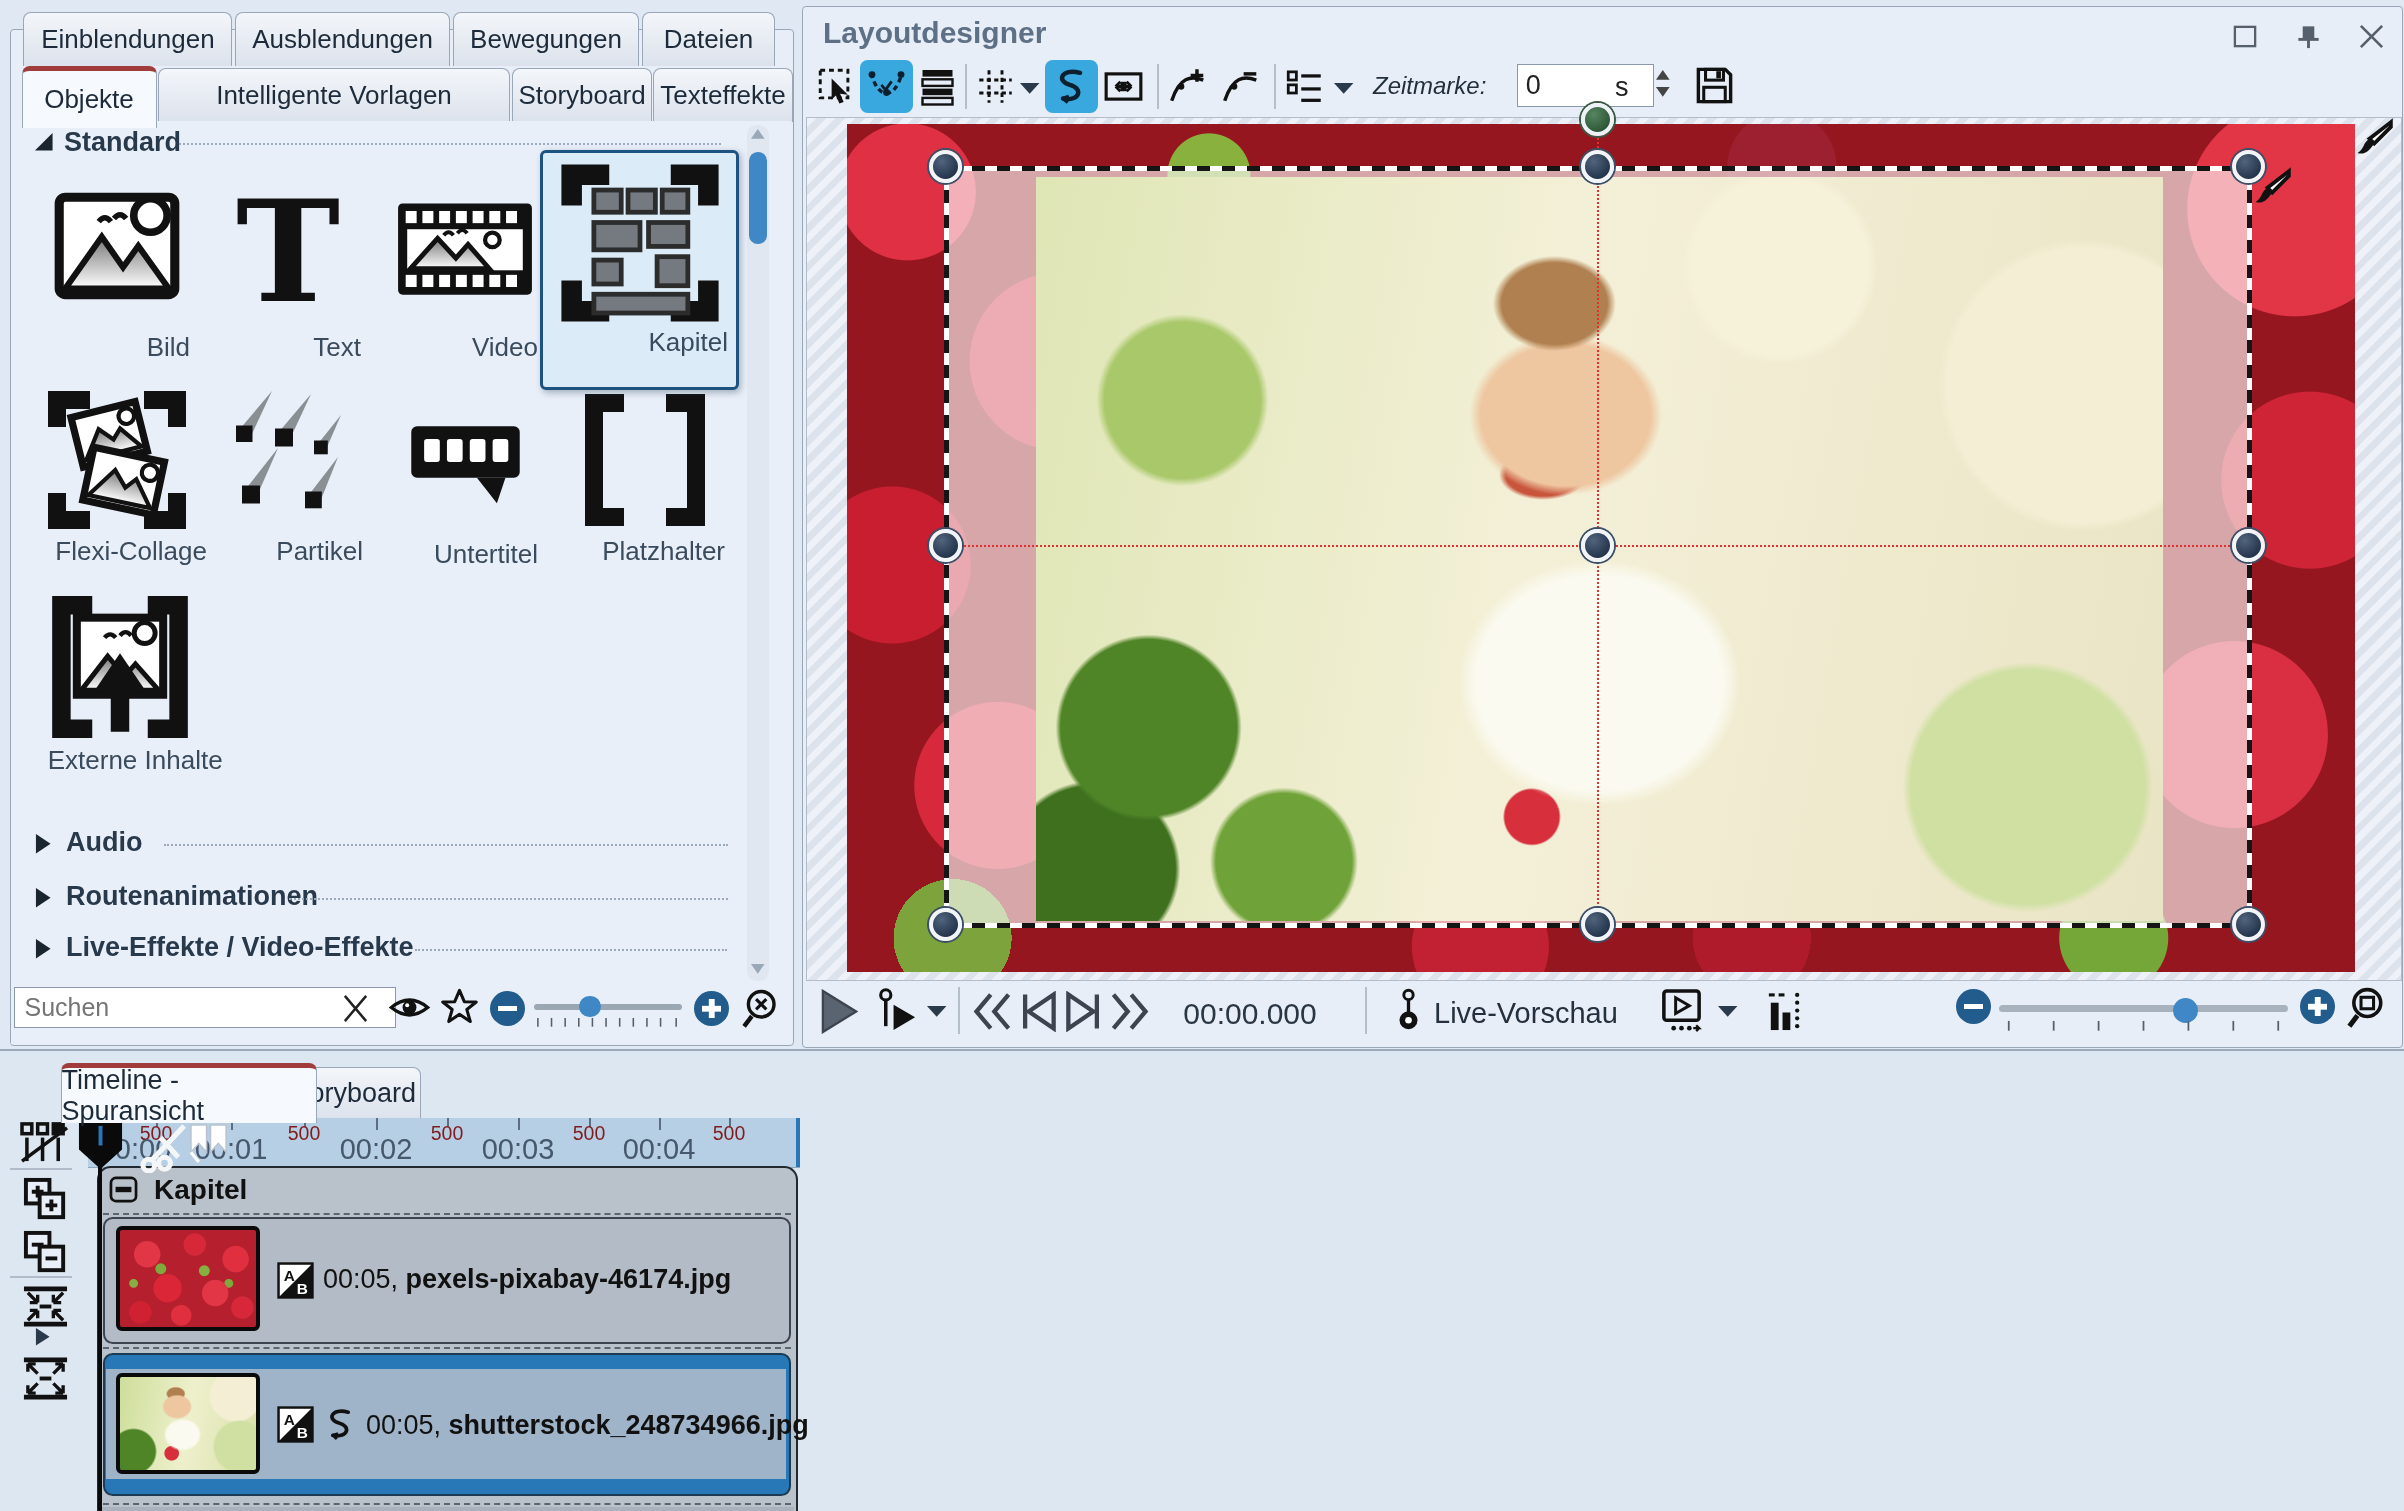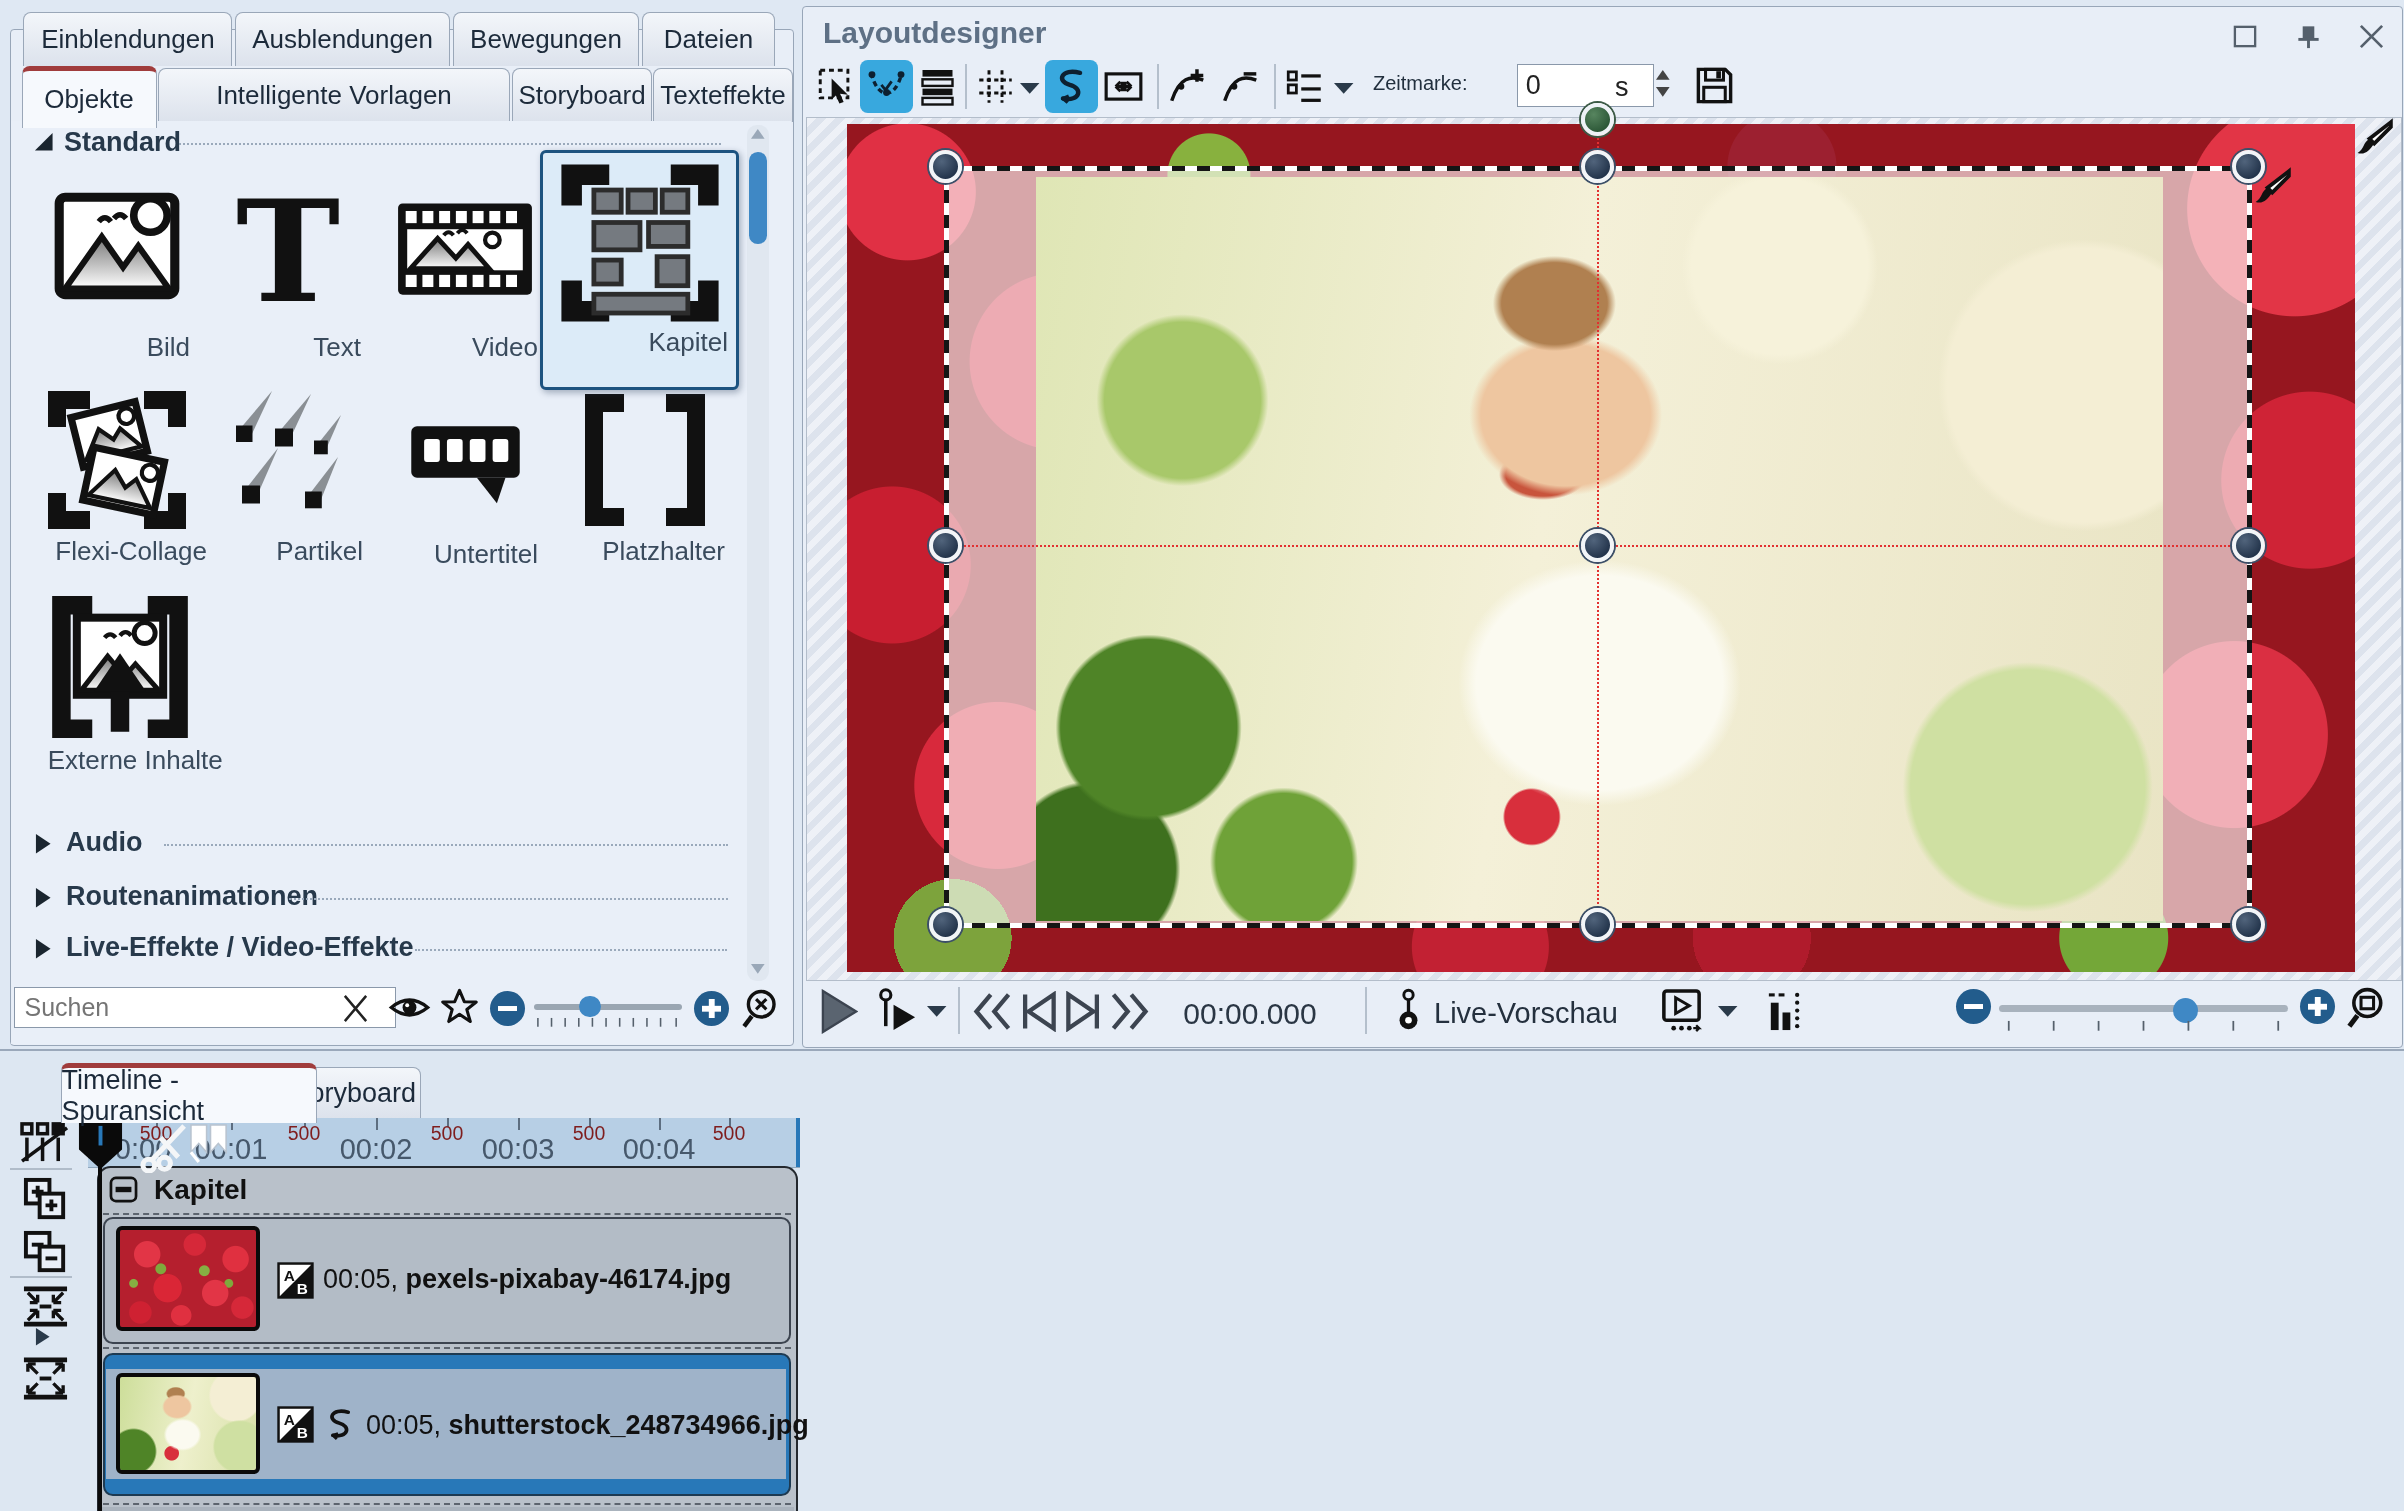--- a/index.html
+++ b/index.html
@@ -378,21 +378,21 @@
       <line x1="10" y1="5.5" x2="22" y2="5.5" stroke="#111" stroke-width="2"></line>
       <rect x="2" y="11" width="5" height="5" fill="none" stroke="#111" stroke-width="1.7"></rect>
       <line x1="10" y1="13.5" x2="22" y2="13.5" stroke="#111" stroke-width="2"></line>
       <line x1="10" y1="20.5" x2="22" y2="20.5" stroke="#111" stroke-width="2"></line>
     </svg>
   </div>
   <svg class="abs" style="left:1332px;top:80px;" width="23.4" height="15.6" viewBox="0 0 24 16">
       <polygon points="2,3 22,3 12,14" fill="#2a3a4a"></polygon>
     </svg>
 
-  <span class="abs" style="left:1373px;top:72px;font-size:20px;color:#22303e;">Zeitmarke:</span>
+  <span class="abs" style="left:1373px;top:72px;font-size:24px;color:#22303e;font-style:italic;">Zeitmarke:</span>
   <input class="abs" style="left: 1517px; top: 64px; width: 119px; height: 41px; border: 1px solid rgb(138, 152, 170); background: rgb(255, 255, 255); font-size: 27px; padding: 0px 7.8px; color: rgb(34, 34, 34);" value="0">
   <span class="abs" style="left:1615px;top:72px;font-size:27px;color:#222;">s</span>
   <div class="abs" style="left:1650px;top:64px;width:25px;height:41px;">
     <svg style="display:block;margin:3.9px auto 0;" width="17.6" height="13.7" viewBox="0 0 18 14">
         <polygon points="9,2 16,12 2,12" fill="#444"></polygon>
       </svg>
     <svg style="display:block;margin:3.9px auto 0;" width="17.6" height="13.7" viewBox="0 0 18 14">
         <polygon points="2,2 16,2 9,12" fill="#444"></polygon>
       </svg>
   </div>

